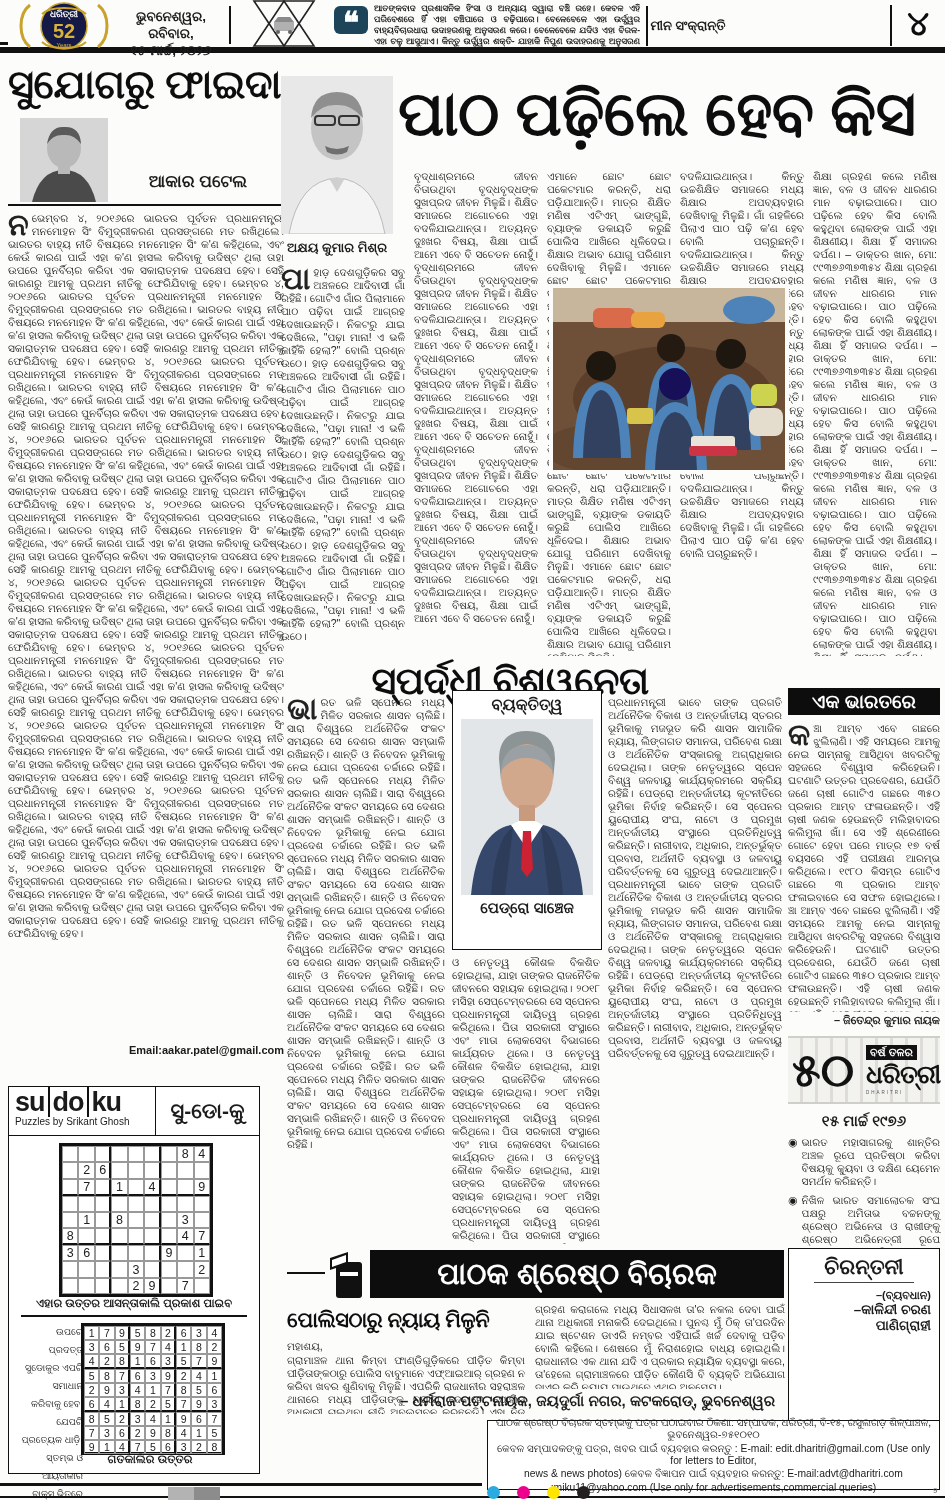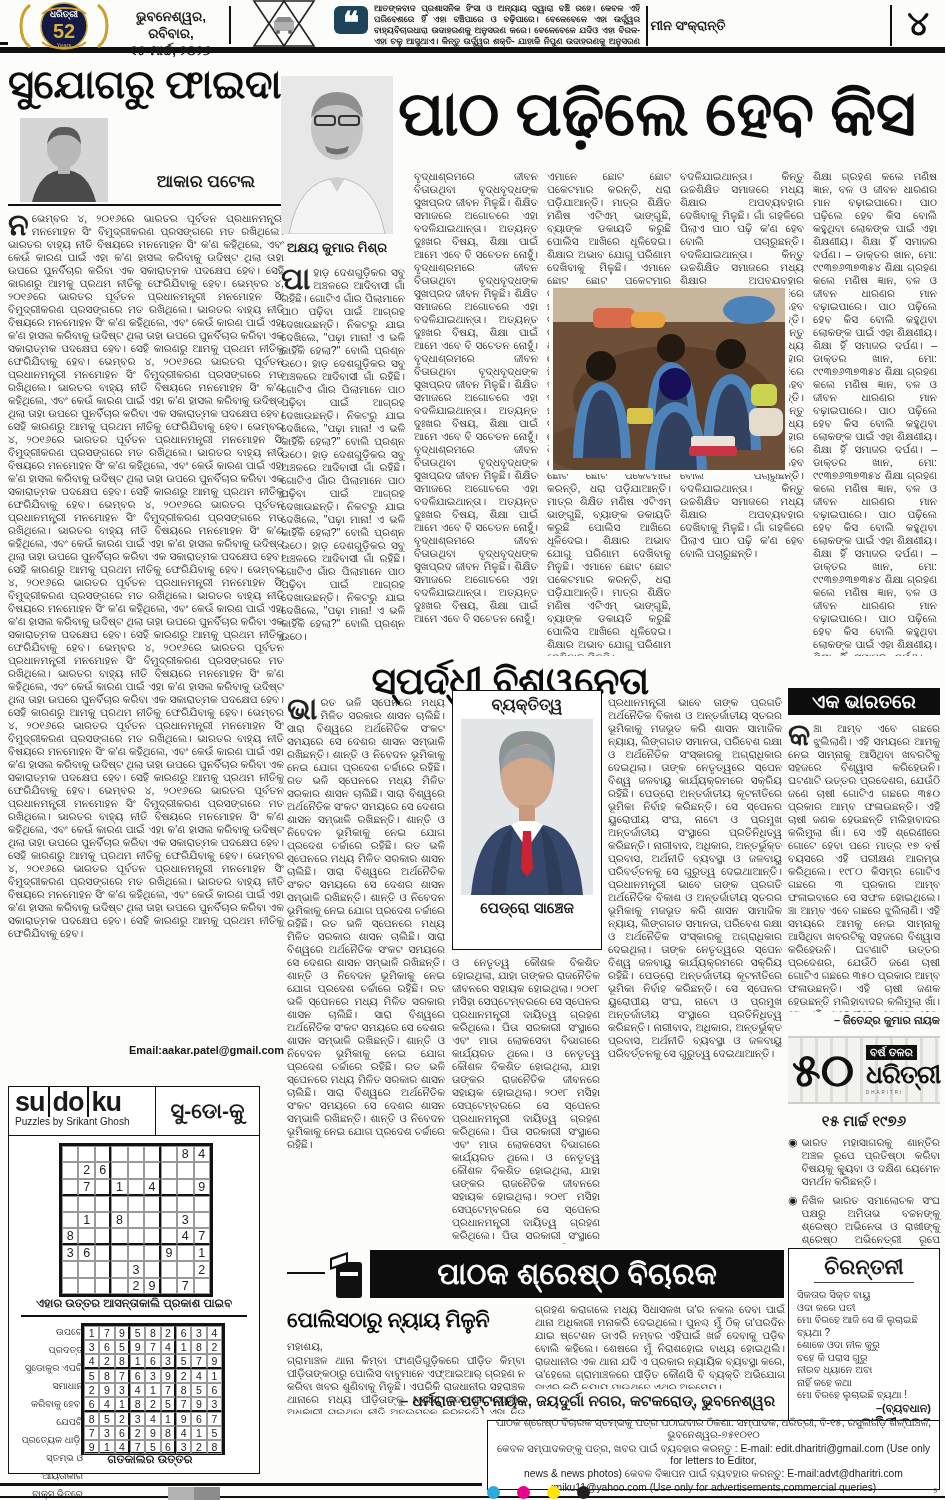--- a/index.html
+++ b/index.html
@@ -86,21 +86,21 @@
 
   <div class="abs" style="left:20px;top:118px;width:88px;height:84px;">
     <svg width="88" height="84" viewBox="0 0 88 84">
       <rect width="88" height="84" fill="#d6d6d6"></rect>
       <ellipse cx="44" cy="30" rx="17" ry="20" fill="#b9b9b9"></ellipse>
       <path d="M27,26 Q30,8 44,9 Q60,8 61,26 Q54,16 44,17 Q33,16 27,26Z" fill="#5a5a5a"></path>
       <path d="M12,84 Q20,52 44,52 Q68,52 76,84Z" fill="#4a4a4a"></path>
       <rect x="38" y="46" width="12" height="10" fill="#b9b9b9"></rect>
     </svg>
   </div>
-  <div class="abs bold" style="left:124px;top:172px;width:164px;font-size:17px;text-align:center;">ଆକାର ପଟେଲ</div>
+  <div class="abs bold" style="left:116px;top:172px;width:164px;font-size:17px;text-align:center;">ଆକାର ପଟେଲ</div>
   <div class="abs rule" style="left:8px;top:204px;width:276px;height:1.5px;"></div>
 
   <div class="abs body-text" style="left:8px;top:212px;width:276px;height:828px;">
     <span class="dropcap">ନ</span>
     <span>ଭେମ୍ବର ୪, ୨୦୧୬ରେ ଭାରତର ପୂର୍ବତନ ପ୍ରଧାନମନ୍ତ୍ରୀ ମନମୋହନ ସିଂ ବିମୁଦ୍ରୀକରଣ ପ୍ରସଙ୍ଗରେ ମତ ରଖିଥିଲେ। ଭାରତର ବାହ୍ୟ ନୀତି ବିଷୟରେ ମନମୋହନ ସିଂ କ'ଣ କହିଥିଲେ, ଏବଂ କେଉଁ କାରଣ ପାଇଁ ଏହା କ'ଣ ହାସଲ କରିବାକୁ ଉଦିଷ୍ଟ ଥିଲା ତାହା ଉପରେ ପୁନର୍ବିଚାର କରିବା ଏକ ସକାରାତ୍ମକ ପଦକ୍ଷେପ ହେବ। ସେହି କାରଣରୁ ଆମକୁ ପ୍ରଥମ ନୀତିକୁ ଫେରିଯିବାକୁ ହେବ। ଭେମ୍ବର ୪, ୨୦୧୬ରେ ଭାରତର ପୂର୍ବତନ ପ୍ରଧାନମନ୍ତ୍ରୀ ମନମୋହନ ସିଂ ବିମୁଦ୍ରୀକରଣ ପ୍ରସଙ୍ଗରେ ମତ ରଖିଥିଲେ। ଭାରତର ବାହ୍ୟ ନୀତି ବିଷୟରେ ମନମୋହନ ସିଂ କ'ଣ କହିଥିଲେ, ଏବଂ କେଉଁ କାରଣ ପାଇଁ ଏହା କ'ଣ ହାସଲ କରିବାକୁ ଉଦିଷ୍ଟ ଥିଲା ତାହା ଉପରେ ପୁନର୍ବିଚାର କରିବା ଏକ ସକାରାତ୍ମକ ପଦକ୍ଷେପ ହେବ। ସେହି କାରଣରୁ ଆମକୁ ପ୍ରଥମ ନୀତିକୁ ଫେରିଯିବାକୁ ହେବ। ଭେମ୍ବର ୪, ୨୦୧୬ରେ ଭାରତର ପୂର୍ବତନ ପ୍ରଧାନମନ୍ତ୍ରୀ ମନମୋହନ ସିଂ ବିମୁଦ୍ରୀକରଣ ପ୍ରସଙ୍ଗରେ ମତ ରଖିଥିଲେ। ଭାରତର ବାହ୍ୟ ନୀତି ବିଷୟରେ ମନମୋହନ ସିଂ କ'ଣ କହିଥିଲେ, ଏବଂ କେଉଁ କାରଣ ପାଇଁ ଏହା କ'ଣ ହାସଲ କରିବାକୁ ଉଦିଷ୍ଟ ଥିଲା ତାହା ଉପରେ ପୁନର୍ବିଚାର କରିବା ଏକ ସକାରାତ୍ମକ ପଦକ୍ଷେପ ହେବ। ସେହି କାରଣରୁ ଆମକୁ ପ୍ରଥମ ନୀତିକୁ ଫେରିଯିବାକୁ ହେବ। ଭେମ୍ବର ୪, ୨୦୧୬ରେ ଭାରତର ପୂର୍ବତନ ପ୍ରଧାନମନ୍ତ୍ରୀ ମନମୋହନ ସିଂ ବିମୁଦ୍ରୀକରଣ ପ୍ରସଙ୍ଗରେ ମତ ରଖିଥିଲେ। ଭାରତର ବାହ୍ୟ ନୀତି ବିଷୟରେ ମନମୋହନ ସିଂ କ'ଣ କହିଥିଲେ, ଏବଂ କେଉଁ କାରଣ ପାଇଁ ଏହା କ'ଣ ହାସଲ କରିବାକୁ ଉଦିଷ୍ଟ ଥିଲା ତାହା ଉପରେ ପୁନର୍ବିଚାର କରିବା ଏକ ସକାରାତ୍ମକ ପଦକ୍ଷେପ ହେବ। ସେହି କାରଣରୁ ଆମକୁ ପ୍ରଥମ ନୀତିକୁ ଫେରିଯିବାକୁ ହେବ। ଭେମ୍ବର ୪, ୨୦୧୬ରେ ଭାରତର ପୂର୍ବତନ ପ୍ରଧାନମନ୍ତ୍ରୀ ମନମୋହନ ସିଂ ବିମୁଦ୍ରୀକରଣ ପ୍ରସଙ୍ଗରେ ମତ ରଖିଥିଲେ। ଭାରତର ବାହ୍ୟ ନୀତି ବିଷୟରେ ମନମୋହନ ସିଂ କ'ଣ କହିଥିଲେ, ଏବଂ କେଉଁ କାରଣ ପାଇଁ ଏହା କ'ଣ ହାସଲ କରିବାକୁ ଉଦିଷ୍ଟ ଥିଲା ତାହା ଉପରେ ପୁନର୍ବିଚାର କରିବା ଏକ ସକାରାତ୍ମକ ପଦକ୍ଷେପ ହେବ। ସେହି କାରଣରୁ ଆମକୁ ପ୍ରଥମ ନୀତିକୁ ଫେରିଯିବାକୁ ହେବ। ଭେମ୍ବର ୪, ୨୦୧୬ରେ ଭାରତର ପୂର୍ବତନ ପ୍ରଧାନମନ୍ତ୍ରୀ ମନମୋହନ ସିଂ ବିମୁଦ୍ରୀକରଣ ପ୍ରସଙ୍ଗରେ ମତ ରଖିଥିଲେ। ଭାରତର ବାହ୍ୟ ନୀତି ବିଷୟରେ ମନମୋହନ ସିଂ କ'ଣ କହିଥିଲେ, ଏବଂ କେଉଁ କାରଣ ପାଇଁ ଏହା କ'ଣ ହାସଲ କରିବାକୁ ଉଦିଷ୍ଟ ଥିଲା ତାହା ଉପରେ ପୁନର୍ବିଚାର କରିବା ଏକ ସକାରାତ୍ମକ ପଦକ୍ଷେପ ହେବ। ସେହି କାରଣରୁ ଆମକୁ ପ୍ରଥମ ନୀତିକୁ ଫେରିଯିବାକୁ ହେବ। ଭେମ୍ବର ୪, ୨୦୧୬ରେ ଭାରତର ପୂର୍ବତନ ପ୍ରଧାନମନ୍ତ୍ରୀ ମନମୋହନ ସିଂ ବିମୁଦ୍ରୀକରଣ ପ୍ରସଙ୍ଗରେ ମତ ରଖିଥିଲେ। ଭାରତର ବାହ୍ୟ ନୀତି ବିଷୟରେ ମନମୋହନ ସିଂ କ'ଣ କହିଥିଲେ, ଏବଂ କେଉଁ କାରଣ ପାଇଁ ଏହା କ'ଣ ହାସଲ କରିବାକୁ ଉଦିଷ୍ଟ ଥିଲା ତାହା ଉପରେ ପୁନର୍ବିଚାର କରିବା ଏକ ସକାରାତ୍ମକ ପଦକ୍ଷେପ ହେବ। ସେହି କାରଣରୁ ଆମକୁ ପ୍ରଥମ ନୀତିକୁ ଫେରିଯିବାକୁ ହେବ। ଭେମ୍ବର ୪, ୨୦୧୬ରେ ଭାରତର ପୂର୍ବତନ ପ୍ରଧାନମନ୍ତ୍ରୀ ମନମୋହନ ସିଂ ବିମୁଦ୍ରୀକରଣ ପ୍ରସଙ୍ଗରେ ମତ ରଖିଥିଲେ। ଭାରତର ବାହ୍ୟ ନୀତି ବିଷୟରେ ମନମୋହନ ସିଂ କ'ଣ କହିଥିଲେ, ଏବଂ କେଉଁ କାରଣ ପାଇଁ ଏହା କ'ଣ ହାସଲ କରିବାକୁ ଉଦିଷ୍ଟ ଥିଲା ତାହା ଉପରେ ପୁନର୍ବିଚାର କରିବା ଏକ ସକାରାତ୍ମକ ପଦକ୍ଷେପ ହେବ। ସେହି କାରଣରୁ ଆମକୁ ପ୍ରଥମ ନୀତିକୁ ଫେରିଯିବାକୁ ହେବ। ଭେମ୍ବର ୪, ୨୦୧୬ରେ ଭାରତର ପୂର୍ବତନ ପ୍ରଧାନମନ୍ତ୍ରୀ ମନମୋହନ ସିଂ ବିମୁଦ୍ରୀକରଣ ପ୍ରସଙ୍ଗରେ ମତ ରଖିଥିଲେ। ଭାରତର ବାହ୍ୟ ନୀତି ବିଷୟରେ ମନମୋହନ ସିଂ କ'ଣ କହିଥିଲେ, ଏବଂ କେଉଁ କାରଣ ପାଇଁ ଏହା କ'ଣ ହାସଲ କରିବାକୁ ଉଦିଷ୍ଟ ଥିଲା ତାହା ଉପରେ ପୁନର୍ବିଚାର କରିବା ଏକ ସକାରାତ୍ମକ ପଦକ୍ଷେପ ହେବ। ସେହି କାରଣରୁ ଆମକୁ ପ୍ରଥମ ନୀତିକୁ ଫେରିଯିବାକୁ ହେବ। ଭେମ୍ବର ୪, ୨୦୧୬ରେ ଭାରତର ପୂର୍ବତନ ପ୍ରଧାନମନ୍ତ୍ରୀ ମନମୋହନ ସିଂ ବିମୁଦ୍ରୀକରଣ ପ୍ରସଙ୍ଗରେ ମତ ରଖିଥିଲେ। ଭାରତର ବାହ୍ୟ ନୀତି ବିଷୟରେ ମନମୋହନ ସିଂ କ'ଣ କହିଥିଲେ, ଏବଂ କେଉଁ କାରଣ ପାଇଁ ଏହା କ'ଣ ହାସଲ କରିବାକୁ ଉଦିଷ୍ଟ ଥିଲା ତାହା ଉପରେ ପୁନର୍ବିଚାର କରିବା ଏକ ସକାରାତ୍ମକ ପଦକ୍ଷେପ ହେବ। ସେହି କାରଣରୁ ଆମକୁ ପ୍ରଥମ ନୀତିକୁ ଫେରିଯିବାକୁ ହେବ।</span>
   </div>
   <div class="abs bold" style="left:8px;top:1044px;width:276px;font-size:11px;text-align:right;">Email:aakar.patel@gmail.com</div>
 
   <div class="abs" style="left:281px;top:76px;width:112px;height:158px;">
     <svg width="112" height="158" viewBox="0 0 112 158">
@@ -212,28 +212,20 @@
       <span>ଭାରତ ମହାସାଗରକୁ ଶାନ୍ତିର ଅଞ୍ଚଳ ରୂପେ ପ୍ରତିଷ୍ଠା କରିବା ବିଷୟକୁ କ୍ୟୁବା ଓ ଦକ୍ଷିଣ ୟେମେନ ସମର୍ଥନ କରିଛନ୍ତି।</span>
     </div>
     <div style="display:flex;gap:4px;">
       <span style="font-size:11px;">◉</span>
       <span>ନିଖିଳ ଭାରତ ସମାଲୋଚକ ସଂଘ ପକ୍ଷରୁ ଅମିତାଭ ବଚ୍ଚନଙ୍କୁ ଶ୍ରେଷ୍ଠ ଅଭିନେତା ଓ ରାଖୀଙ୍କୁ ଶ୍ରେଷ୍ଠ ଅଭିନେତ୍ରୀ ରୂପେ ମନୋନୀତ କରାଯାଇଛି।</span>
     </div>
   </div>
 
   <div class="abs boxed" style="left:788px;top:1248px;width:152px;height:176px;padding:6px 8px;box-sizing:border-box;">
     <div style="font-size:21px;font-weight:bold;text-align:center;border-bottom:1.5px solid #444;padding-bottom:3px;width:100px;margin:0 auto 6px;">ଚିରନ୍ତନୀ</div>
-    <div style="font-size:10px;line-height:12.5px;white-space:pre-line;">ସିକତାର ସିକ୍ତ ବାୟୁ
-ଓଦା କରେ ପତୀ
-ମୋ ବିରହେ ଆଜି ସେ କି ଲୁଚାଇଛି ବ୍ୟଥା ?
-ଶୋକେ ଓଦା ନୀଳ କୁରୁ
-ବହେ କି ପରାସ ଗୁରୁ
-ନୀରବ ଧ୍ୟାନେ ଅବା
-ନାହିଁ କହେ କଥା
-ମୋ ବିରହେ ଲୁଚାଇଛି ବ୍ୟଥା !</div>
     <div class="bold" style="font-size:11px;text-align:right;">–(ବ୍ୟବଧାନ)</div>
     <div class="bold" style="font-size:13.5px;text-align:right;">–କାଳିନ୍ଦୀ ଚରଣ ପାଣିଗ୍ରାହୀ</div>
   </div>
 
   <div class="abs boxed" style="left:8px;top:1086px;width:250px;height:386px;">
     <div style="display:flex;height:48px;border-bottom:1.5px solid #111;">
       <div style="width:146px;padding:2px 6px;box-sizing:border-box;">
         <div style="font-size:27px;font-weight:900;letter-spacing:-1px;line-height:27px;">
           <span>su</span><span style="border-left:2px solid #111;margin:0 3px;"></span><span>do</span><span style="border-left:2px solid #111;margin:0 3px;"></span><span>ku</span>
         </div>

